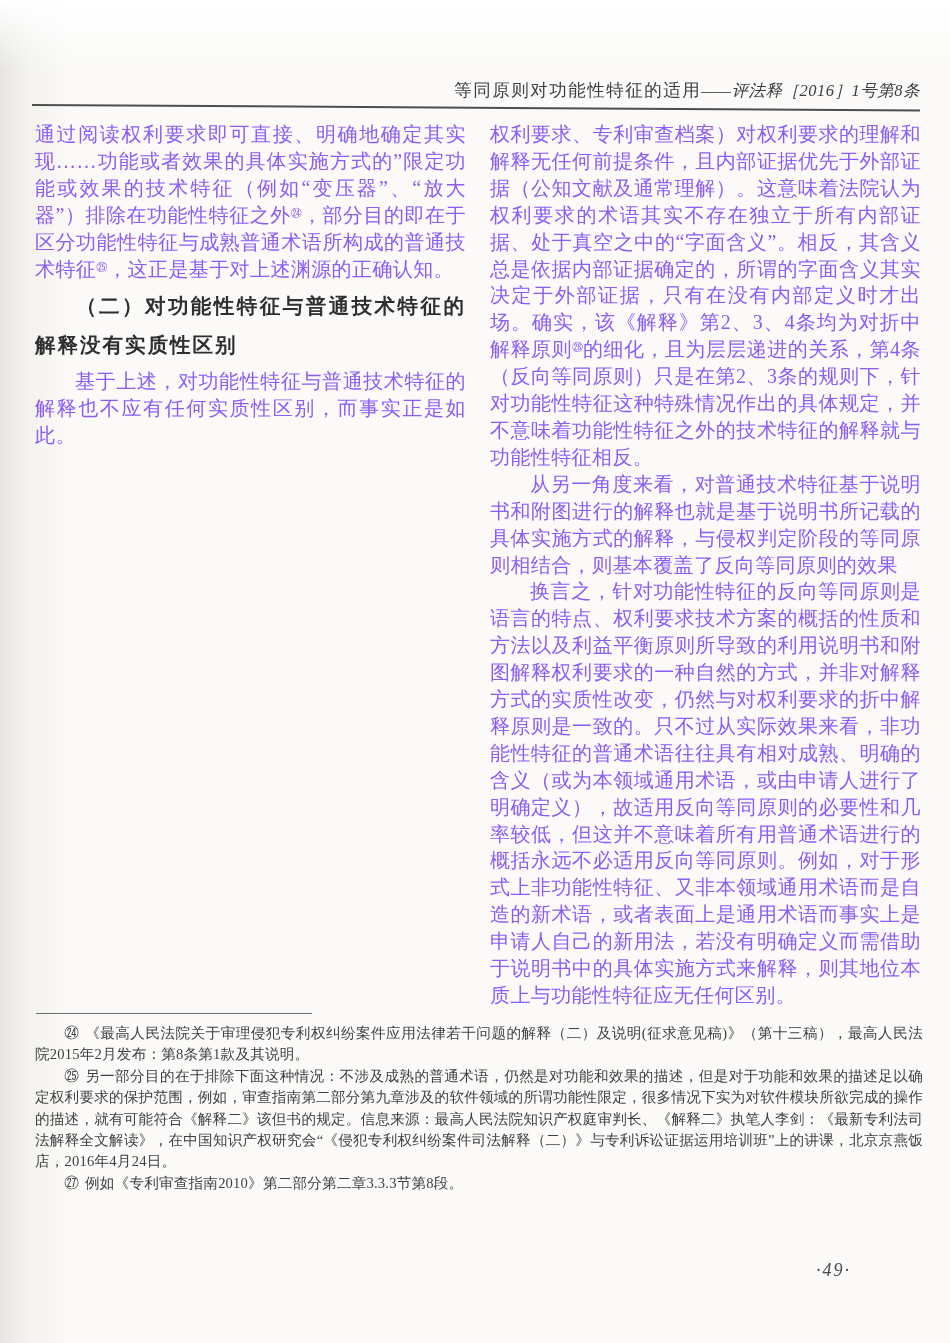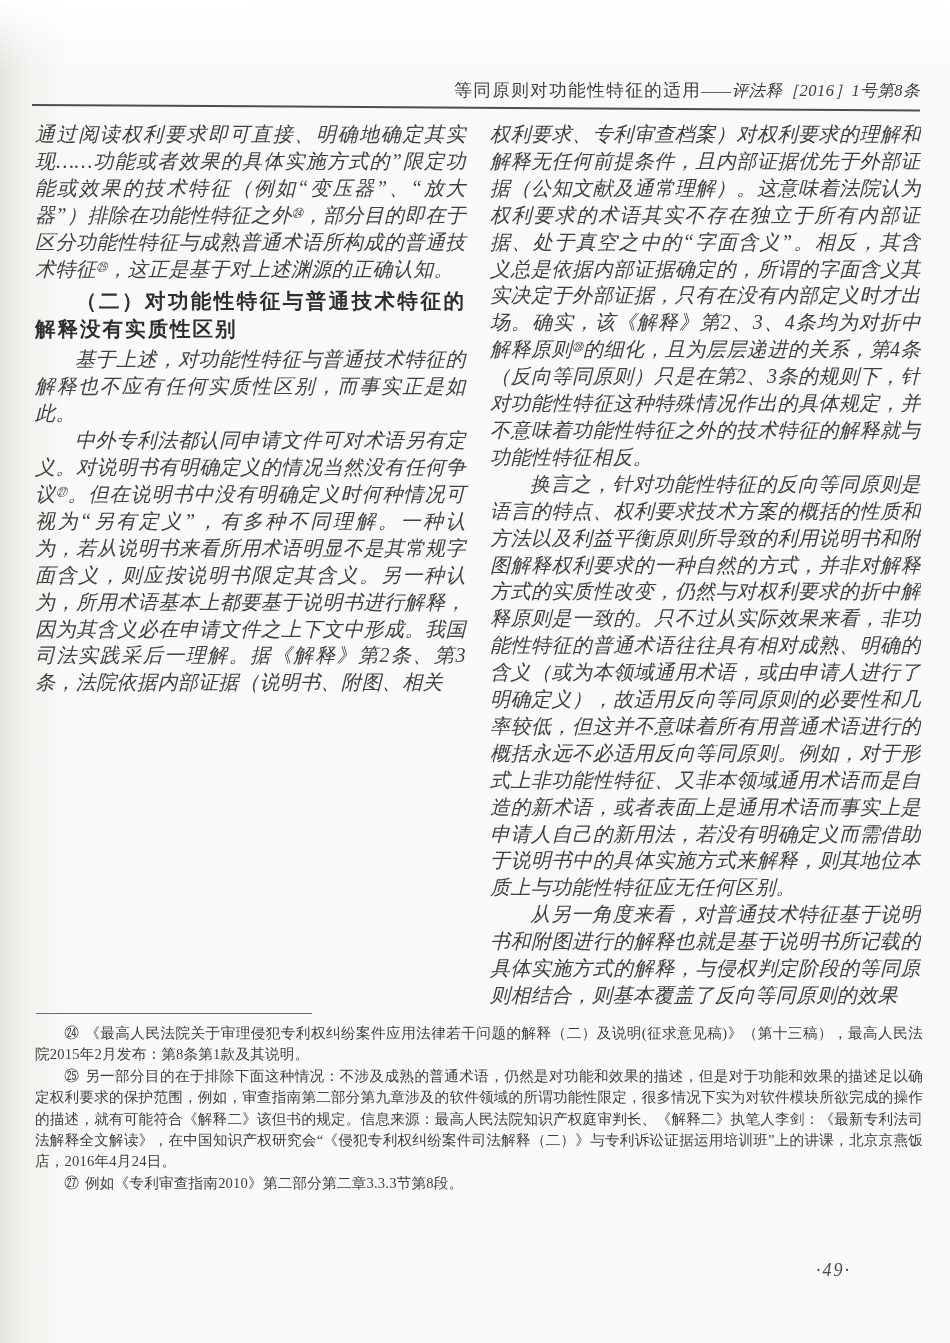--- a/index.html
+++ b/index.html
@@ -41,29 +41,28 @@
     display:flex;gap:24px;overflow:hidden;
   }
   .col{width:431px;}
   .body-p{
     margin:0;
     font-size:20px;
     line-height:26.9px;
     letter-spacing:0.4px;
     text-align:justify;
     text-indent:2em;
-    color:#404040;
-    font-style:italic;
+    color:#8b5cf6;
   }
   .no-indent{text-indent:0;}
   .sec-heading{
     margin:5px 0 3px 0;
     font-size:20.5px;
     font-weight:700;
-    line-height:28px;
+    line-height:39px;
     letter-spacing:2px;
     text-align:justify;
     text-indent:2em;
     color:#2f2f2f;
   }
   sup.ref{font-size:11px;line-height:0;vertical-align:5px;letter-spacing:0;}
   .fn-sep{
     position:absolute;left:36px;top:1013px;width:276px;height:0;
     border-top:1.6px solid #6a6a6a;
   }
@@ -95,26 +94,25 @@
   <div class="running-header">
     <span class="ht-main">等同原则对功能性特征的适用</span><span class="ht-sub">——评法释［2016］1号第8条</span>
   </div>
   <div class="header-rule"></div>
 
   <main class="columns">
     <div class="col">
       <p class="body-p supify no-indent">通过阅读权利要求即可直接、明确地确定其实现……功能或者效果的具体实施方式的”限定功能或效果的技术特征（例如“变压器”、“放大器”）排除在功能性特征之外<sup class="ref">㉔</sup>，部分目的即在于区分功能性特征与成熟普通术语所构成的普通技术特征<sup class="ref">㉕</sup>，这正是基于对上述渊源的正确认知。</p>
       <h3 class="sec-heading">（二）对功能性特征与普通技术特征的解释没有实质性区别</h3>
       <p class="body-p supify">基于上述，对功能性特征与普通技术特征的解释也不应有任何实质性区别，而事实正是如此。</p>
-      <p class="body-p supify">中外专利法都认同申请文件可对术语另有定义。对说明书有明确定义的情况当然没有任何争议<sup class="ref">㉗</sup>。但在说明书中没有明确定义时何种情况可视为“另有定义”，有多种不同理解。一种认为，若从说明书来看所用术语明显不是其常规字面含义，则应按说明书限定其含义。另一种认为，所用术语基本上都要基于说明书进行解释，因为其含义必在申请文件之上下文中形成。我国司法实践采后一理解。据《解释》第2条、第3条，法院依据内部证据（说明书、附图、相关</p>
     </div>
     <div class="col">
       <p class="body-p supify no-indent">权利要求、专利审查档案）对权利要求的理解和解释无任何前提条件，且内部证据优先于外部证据（公知文献及通常理解）。这意味着法院认为权利要求的术语其实不存在独立于所有内部证据、处于真空之中的“字面含义”。相反，其含义总是依据内部证据确定的，所谓的字面含义其实决定于外部证据，只有在没有内部定义时才出场。确实，该《解释》第2、3、4条均为对折中解释原则<sup class="ref">㉘</sup>的细化，且为层层递进的关系，第4条（反向等同原则）只是在第2、3条的规则下，针对功能性特征这种特殊情况作出的具体规定，并不意味着功能性特征之外的技术特征的解释就与功能性特征相反。</p>
+      <p class="body-p supify">从另一角度来看，对普通技术特征基于说明书和附图进行的解释也就是基于说明书所记载的具体实施方式的解释，与侵权判定阶段的等同原则相结合，则基本覆盖了反向等同原则的效果</p>
       <p class="body-p supify">换言之，针对功能性特征的反向等同原则是语言的特点、权利要求技术方案的概括的性质和方法以及利益平衡原则所导致的利用说明书和附图解释权利要求的一种自然的方式，并非对解释方式的实质性改变，仍然与对权利要求的折中解释原则是一致的。只不过从实际效果来看，非功能性特征的普通术语往往具有相对成熟、明确的含义（或为本领域通用术语，或由申请人进行了明确定义），故适用反向等同原则的必要性和几率较低，但这并不意味着所有用普通术语进行的概括永远不必适用反向等同原则。例如，对于形式上非功能性特征、又非本领域通用术语而是自造的新术语，或者表面上是通用术语而事实上是申请人自己的新用法，若没有明确定义而需借助于说明书中的具体实施方式来解释，则其地位本质上与功能性特征应无任何区别。</p>
-      <p class="body-p supify">从另一角度来看，对普通技术特征基于说明书和附图进行的解释也就是基于说明书所记载的具体实施方式的解释，与侵权判定阶段的等同原则相结合，则基本覆盖了反向等同原则的效果</p>
     </div>
   </main>
 
   <div class="fn-sep"></div>
 
   <section class="footnotes">
     <p class="fn"><span class="fn-marker">㉔</span><span class="fn-text">《最高人民法院关于审理侵犯专利权纠纷案件应用法律若干问题的解释（二）及说明(征求意见稿)》（第十三稿），最高人民法院2015年2月发布：第8条第1款及其说明。</span></p>
     <p class="fn"><span class="fn-marker">㉕</span><span class="fn-text">另一部分目的在于排除下面这种情况：不涉及成熟的普通术语，仍然是对功能和效果的描述，但是对于功能和效果的描述足以确定权利要求的保护范围，例如，审查指南第二部分第九章涉及的软件领域的所谓功能性限定，很多情况下实为对软件模块所欲完成的操作的描述，就有可能符合《解释二》该但书的规定。信息来源：最高人民法院知识产权庭审判长、《解释二》执笔人李剑：《最新专利法司法解释全文解读》，在中国知识产权研究会“《侵犯专利权纠纷案件司法解释（二）》与专利诉讼证据运用培训班”上的讲课，北京京燕饭店，2016年4月24日。</span></p>
     <p class="fn"><span class="fn-marker">㉗</span><span class="fn-text">例如《专利审查指南2010》第二部分第二章3.3.3节第8段。</span></p>
   </section>

